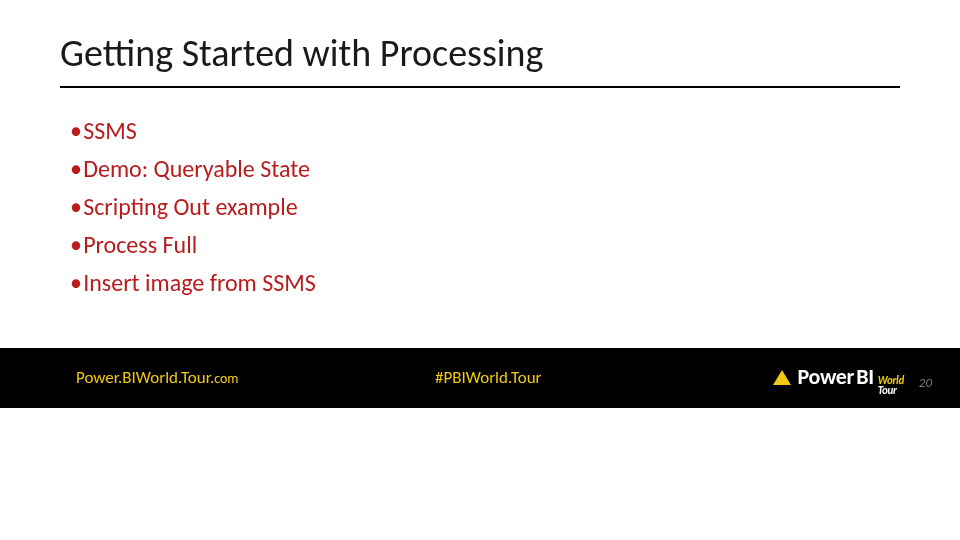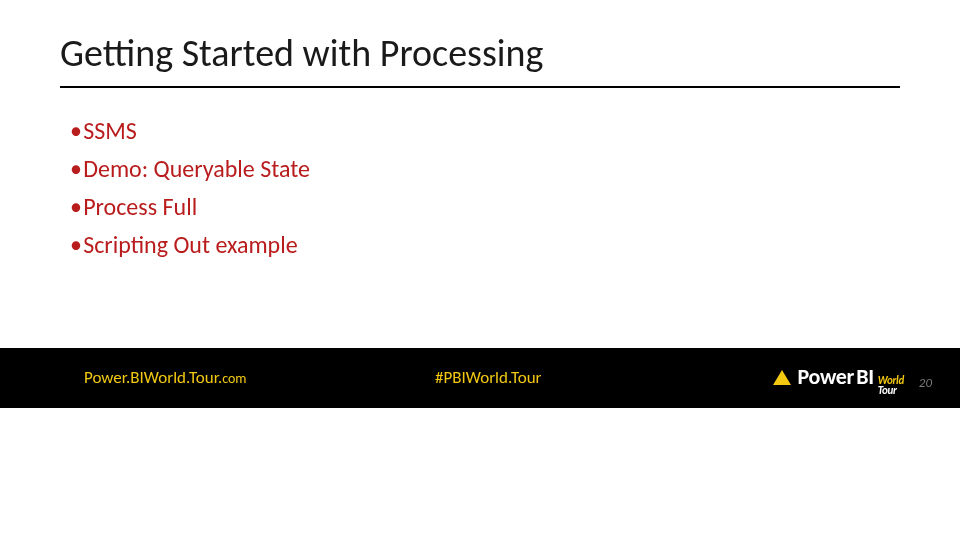--- a/index.html
+++ b/index.html
@@ -42,21 +42,21 @@
     left: 0;
     bottom: 0;
     width: 960px;
     height: 60px;
     background: #000;
     display: flex;
     align-items: center;
   }
   .footer-url {
     position: absolute;
-    left: 84px;
+    left: 76px;
     bottom: 20px;
     color: #f2c811;
     font-size: 17px;
     font-weight: 400;
   }
   .footer-url .sm { font-size: 14px; }
   .footer-hashtag {
     position: absolute;
     left: 435px;
     bottom: 20px;
@@ -111,22 +111,23 @@
 <body>
 
 <div class="slide">
 
   <div class="title">Getting Started with Processing</div>
   <div class="title-rule"></div>
 
   <div class="bullets">
     <div class="bullet"><span class="dot">•</span><span>SSMS</span></div>
     <div class="bullet"><span class="dot">•</span><span>Demo: Queryable State</span></div>
+    <div class="bullet"><span class="dot">•</span><span>Scripting Out example</span></div>
     <div class="bullet"><span class="dot">•</span><span>Process Full</span></div>
-    <div class="bullet"><span class="dot">•</span><span>Scripting Out example</span></div>
+    <div class="bullet"><span class="dot">•</span><span>Insert image from SSMS</span></div>
   </div>
 
   <div class="footer">
     <div class="footer-url">
       <span>Power.BIWorld.Tour.</span><span class="sm">com</span>
     </div>
     <div class="footer-hashtag">#PBIWorld.Tour</div>
     <div class="footer-logo">
       <div class="mark"></div>
       <div class="text">

